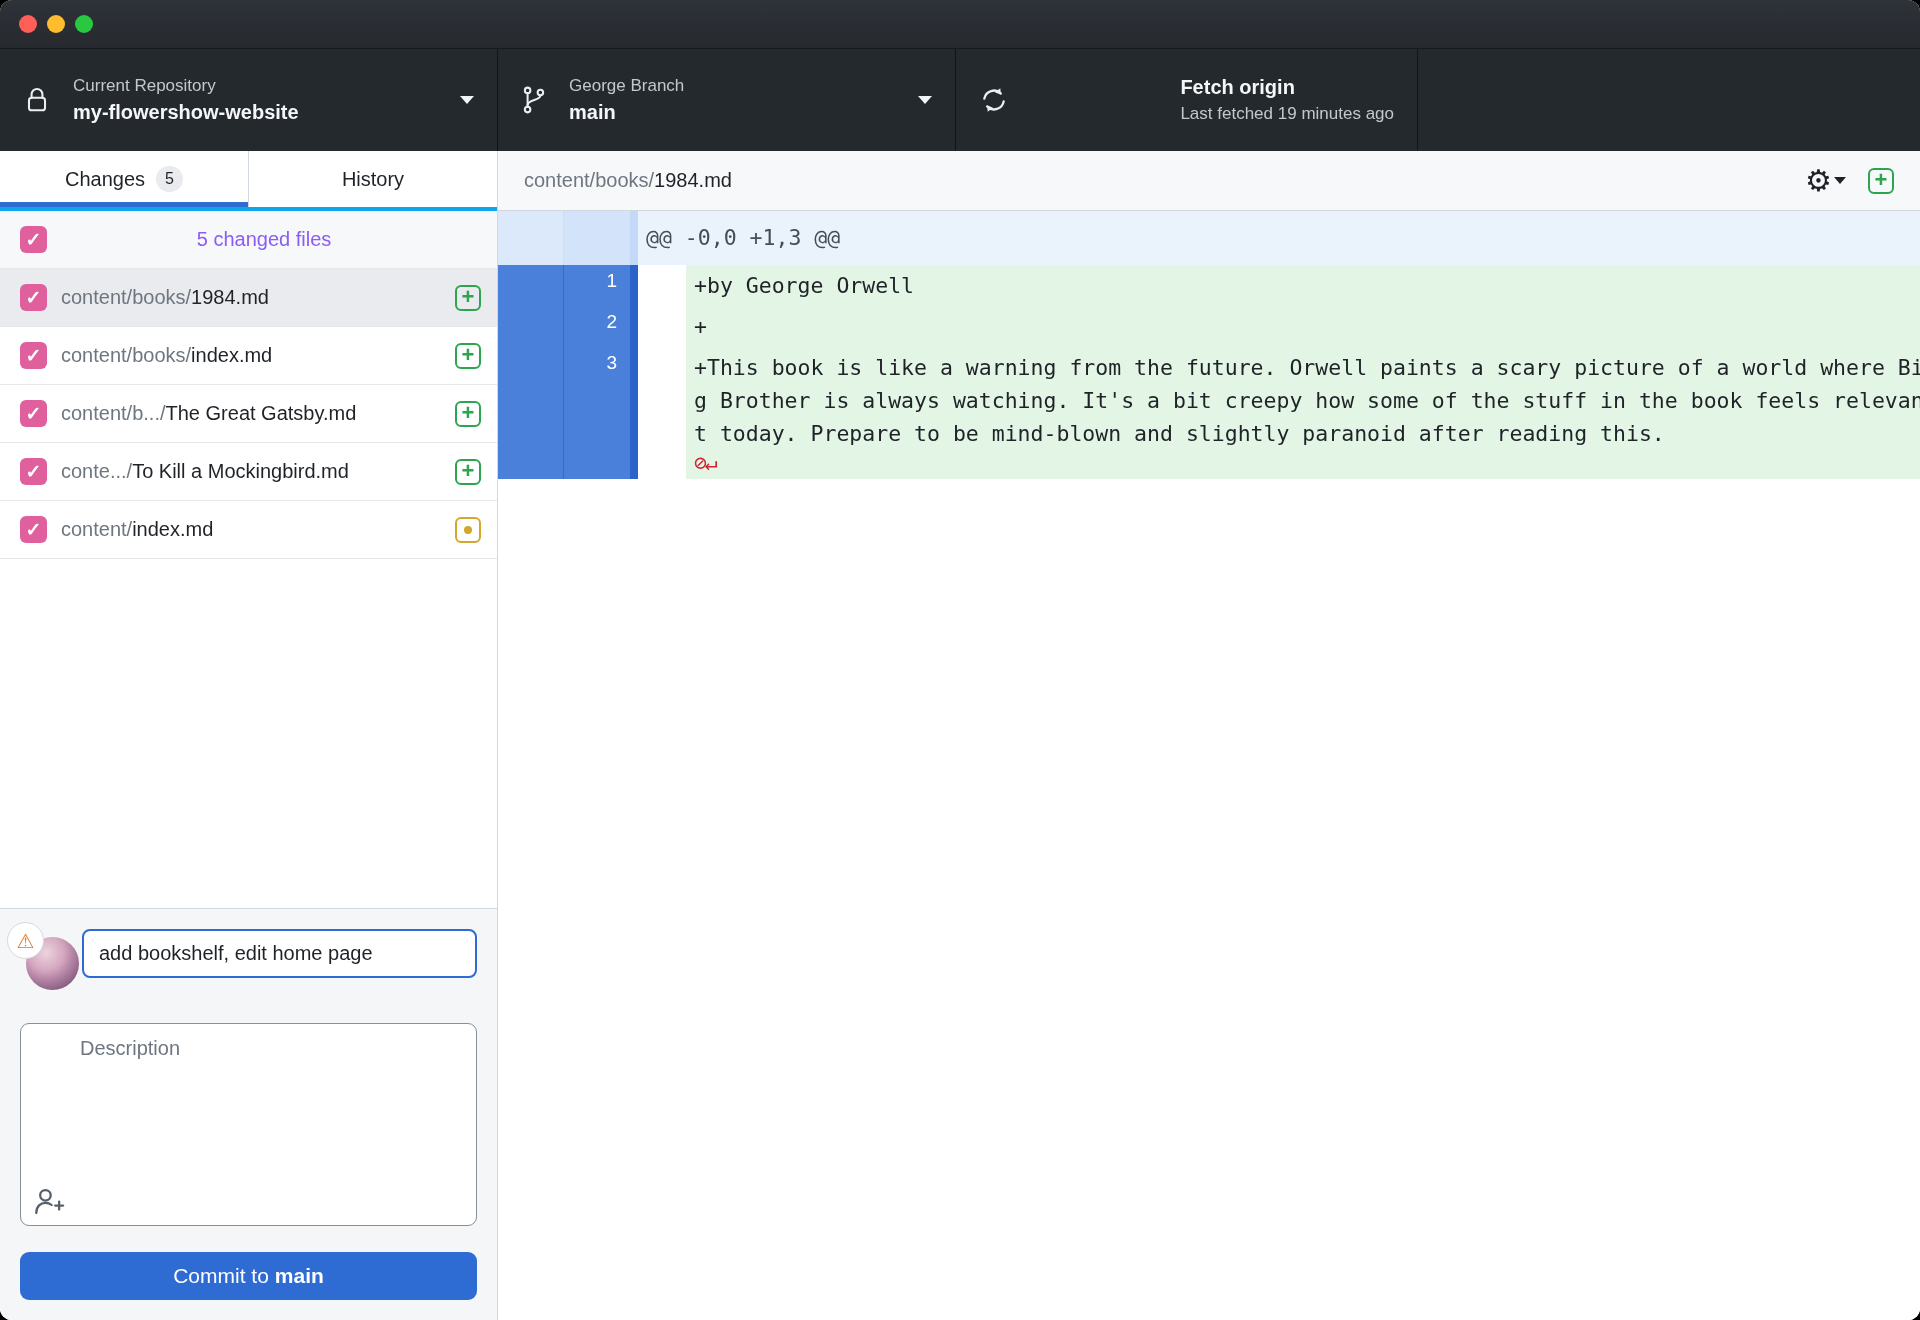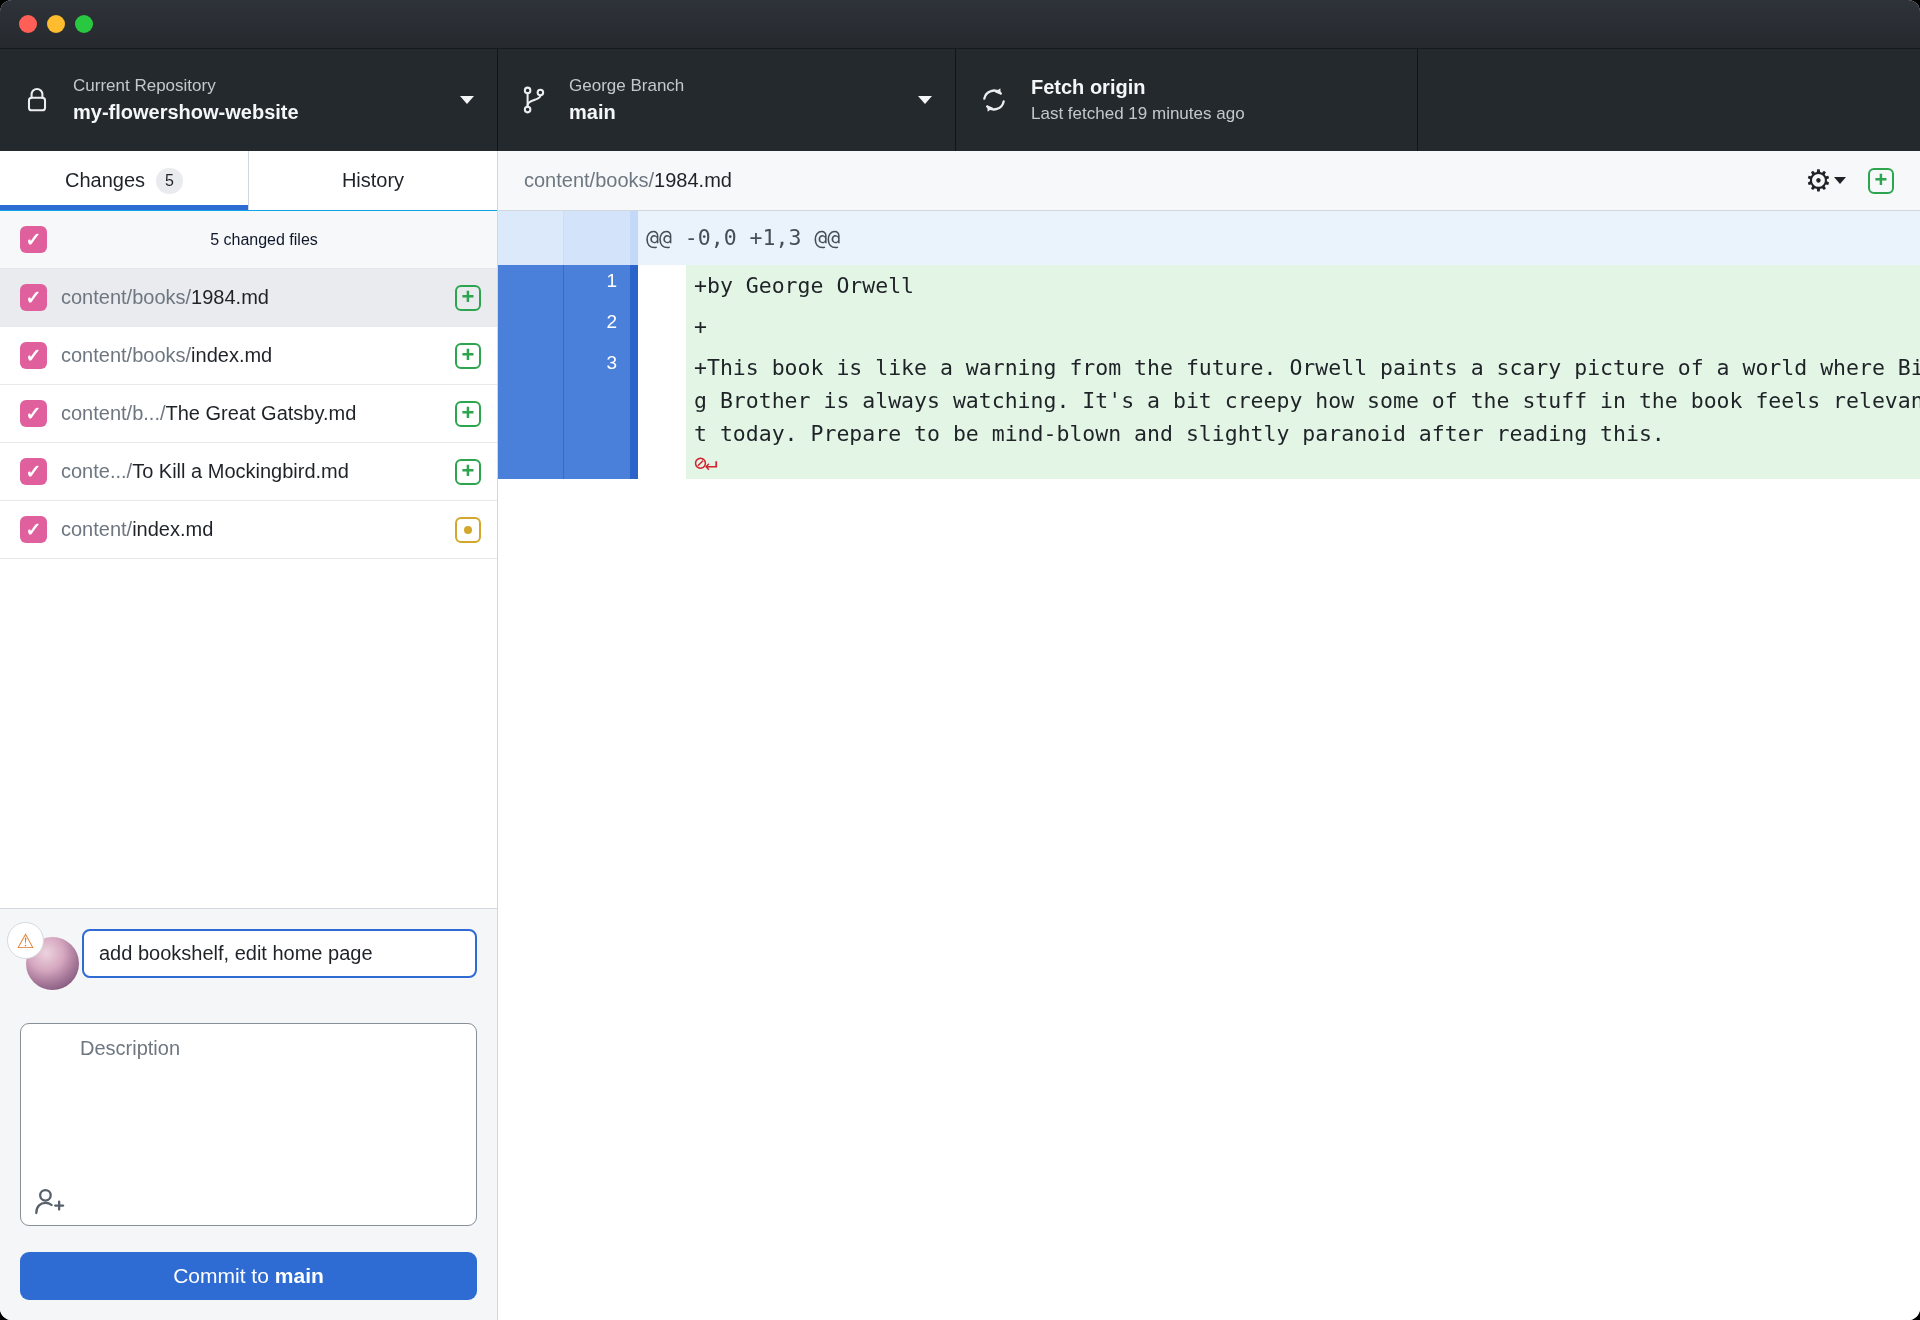--- a/index.html
+++ b/index.html
@@ -17,50 +17,50 @@
   .light.red { background:#ff5f57; }
   .light.yellow { background:#febc2e; }
   .light.green { background:#28c840; }
 
   
   .toolbar { height:102px; flex:0 0 102px; background:#24292e; display:flex; }
   .tb-section { display:flex; align-items:center; padding:0 24px; position:relative; }
   .tb-section .divider-r { position:absolute; right:0; top:0; bottom:0; width:1px; background:#121518; }
   .tb-repo { width:498px; }
   .tb-branch { width:458px; }
-  .tb-fetch { width:462px; }
+  .tb-fetch { width:462px;justify-content:space-between; }
   .tb-icon { flex:0 0 auto; margin-right:23px; display:flex; align-items:center; }
   .tb-texts { display:flex; flex-direction:column; line-height:1.25; }
   .tb-label { font-size:17px; color:#c3c8cd; margin-bottom:3px; }
   .tb-value { font-size:20px; color:#f5f6f7; font-weight:bold; }
   .tb-sub   { font-size:17px; color:#c3c8cd; margin-top:3px; }
   .tb-caret { margin-left:auto; width:0; height:0; border-left:7px solid transparent;
               border-right:7px solid transparent; border-top:8px solid #f5f6f7; }
 
   
   .content { flex:1; display:flex; min-height:0; }
   .sidebar { width:498px; flex:0 0 498px; border-right:1px solid #d0d7de;
              display:flex; flex-direction:column; background:#fff; }
   .main { flex:1; display:flex; flex-direction:column; min-width:0; background:#fff; }
 
   
-  .tabs { height:60px; flex:0 0 60px; display:flex; border-bottom:1px solid #0ea5e9; background:#fff; }
+  .tabs { height:60px; flex:0 0 60px; display:flex; border-bottom:4px solid #0ea5e9; background:#fff; }
   .tab { flex:1; display:flex; align-items:center; justify-content:center; position:relative;
          font-size:20px; color:#1f2328; cursor:default; }
   .tab + .tab { border-left:1px solid #d0d7de; }
   .tab.active::after { content:""; position:absolute; left:0; right:0; bottom:0; height:5px; background:#2e6bd3; }
   .tab-badge { margin-left:11px; background:#e9ebee; color:#1f2328; border-radius:13px;
                min-width:27px; height:26px; padding:0 8px; font-size:16px;
                display:flex; align-items:center; justify-content:center; }
 
   
   .file-list { flex:1; overflow:hidden; }
   .list-header { height:58px; background:#f6f8fa; border-bottom:1px solid #e6e8eb;
                  display:flex; align-items:center; padding:0 16px 0 20px; }
-  .list-header .hdr-label { flex:1; text-align:center; font-size:16px; color:#0f172a; }
+  .list-header .hdr-label { flex:1; text-align:center; font-size:20px; color:#8b5cf6; }
   .checkbox { width:27px; height:27px; border-radius:6px; background:#e0609e; color:#fff;
               display:flex; align-items:center; justify-content:center;
               font-size:19px; font-weight:bold; flex:0 0 27px; }
   .file-row { height:58px; border-bottom:1px solid #e6e8eb; display:flex; align-items:center;
               padding:0 16px 0 20px; background:#fff; }
   .file-row.selected { background:#e9ebee; }
   .file-name { flex:1; margin-left:14px; font-size:20px; white-space:nowrap; overflow:hidden; }
   .path-prefix { color:#6e7781; }
   .file-base { color:#1f2328; }
   .status-icon { width:26px; height:26px; border:2.5px solid; border-radius:6px; flex:0 0 26px;

